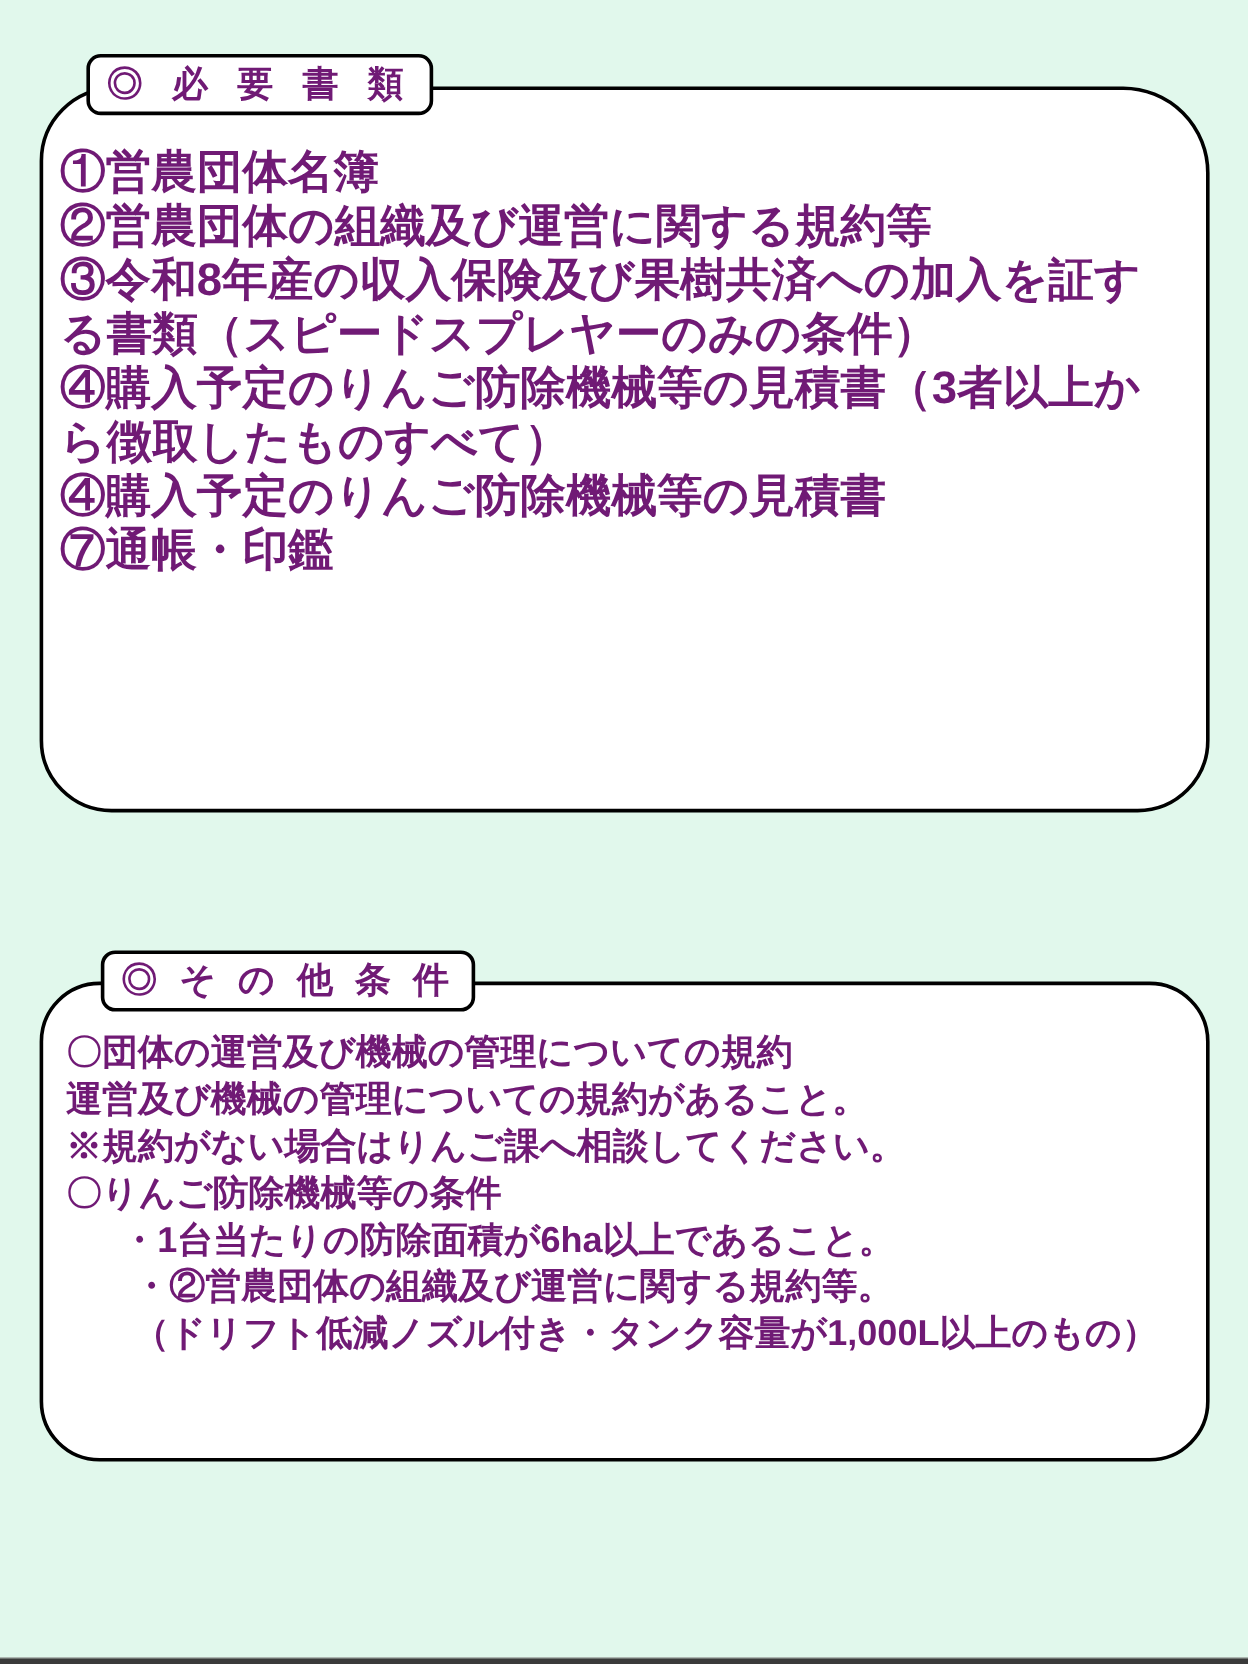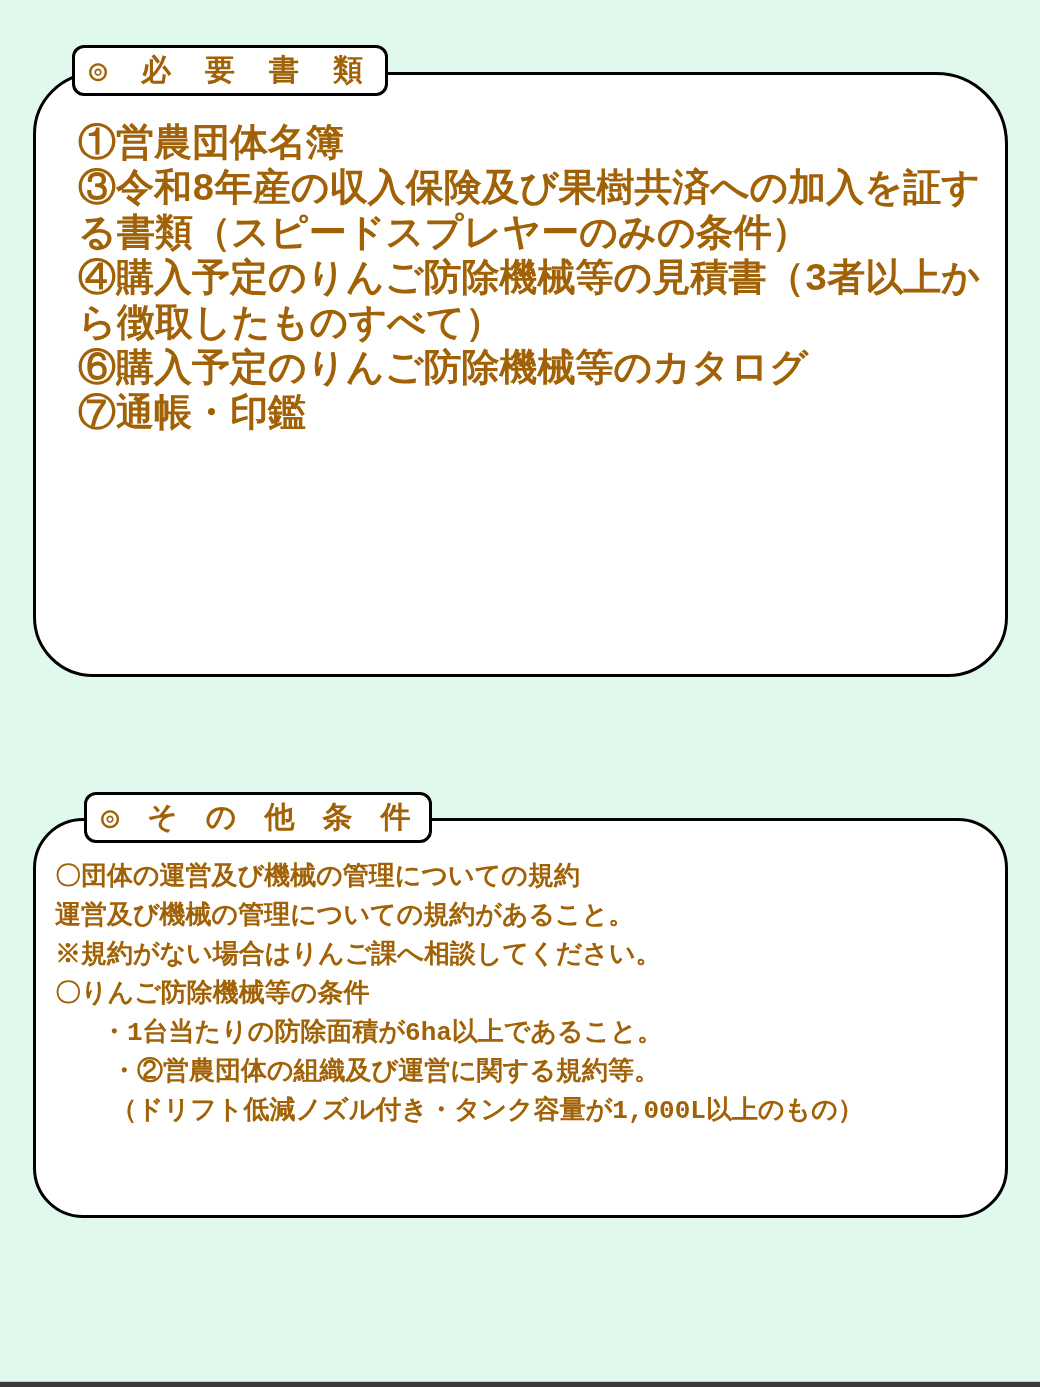--- a/index.html
+++ b/index.html
@@ -2,22 +2,22 @@
 <html><head>
 <meta charset="utf-8">
 <style>
   html, body { margin: 0; padding: 0; }
   .page {
     position: relative;
     width: 1040px;
     height: 1387px;
     background: #e1f8ec;
     overflow: hidden;
-    font-family: Liberation Mono, monospace;
-    color: #a16207;
+    font-family: Liberation Sans, sans-serif;
+    color: #701a75;
   }
   .panel {
     position: absolute;
     background: #ffffff;
     border: 3px solid #000000;
     box-sizing: border-box;
   }
   #panel-required {
     left: 33px; top: 72px;
     width: 975px; height: 605px;
@@ -43,35 +43,35 @@
     font-weight: bold;
     padding: 0 14px;
     z-index: 2;
     white-space: nowrap;
   }
   #tab-required   { left: 72px; top: 45px;  letter-spacing: 8px; }
   #tab-conditions { left: 72px; top: 792px; letter-spacing: 5px; margin-left: 12px; }
 
   .doc-list {
     position: absolute;
-    left: 78px; top: 122px;
+    left: 50px; top: 122px;
     width: 924px;
     font-size: 38px;
     font-weight: bold;
     line-height: 45px;
     z-index: 3;
     letter-spacing: 0;
   }
   .doc-item { margin: 0; }
 
   .cond-list {
     position: absolute;
     left: 55px; top: 858px;
     width: 935px;
-    font-size: 26px;
+    font-size: 30px;
     font-weight: bold;
     line-height: 39px;
     z-index: 3;
   }
   .cond-line { margin: 0; white-space: nowrap; }
   .ind1 { }
   .ind2 { margin-left: 46px; }
   .ind3 { margin-left: 56px; }
 
   .bottom-bar {
@@ -89,23 +89,24 @@
 <div class="page">
 
   <div class="title-tab" id="tab-required">
     <span>◎ 必 要 書 類</span>
   </div>
 
   <div class="panel" id="panel-required"></div>
 
   <div class="doc-list">
     <div class="doc-item">①営農団体名簿</div>
+    <div class="doc-item">②営農団体の組織及び運営に関する規約等</div>
     <div class="doc-item">③令和8年産の収入保険及び果樹共済への加入を証する書類（スピードスプレヤーのみの条件）</div>
     <div class="doc-item">④購入予定のりんご防除機械等の見積書（3者以上から徴取したものすべて）</div>
-    <div class="doc-item">⑥購入予定のりんご防除機械等のカタログ</div>
+    <div class="doc-item">④購入予定のりんご防除機械等の見積書</div>
     <div class="doc-item">⑦通帳・印鑑</div>
   </div>
 
   <div class="title-tab" id="tab-conditions">
     <span>◎ そ の 他 条 件</span>
   </div>
 
   <div class="panel" id="panel-conditions"></div>
 
   <div class="cond-list">

